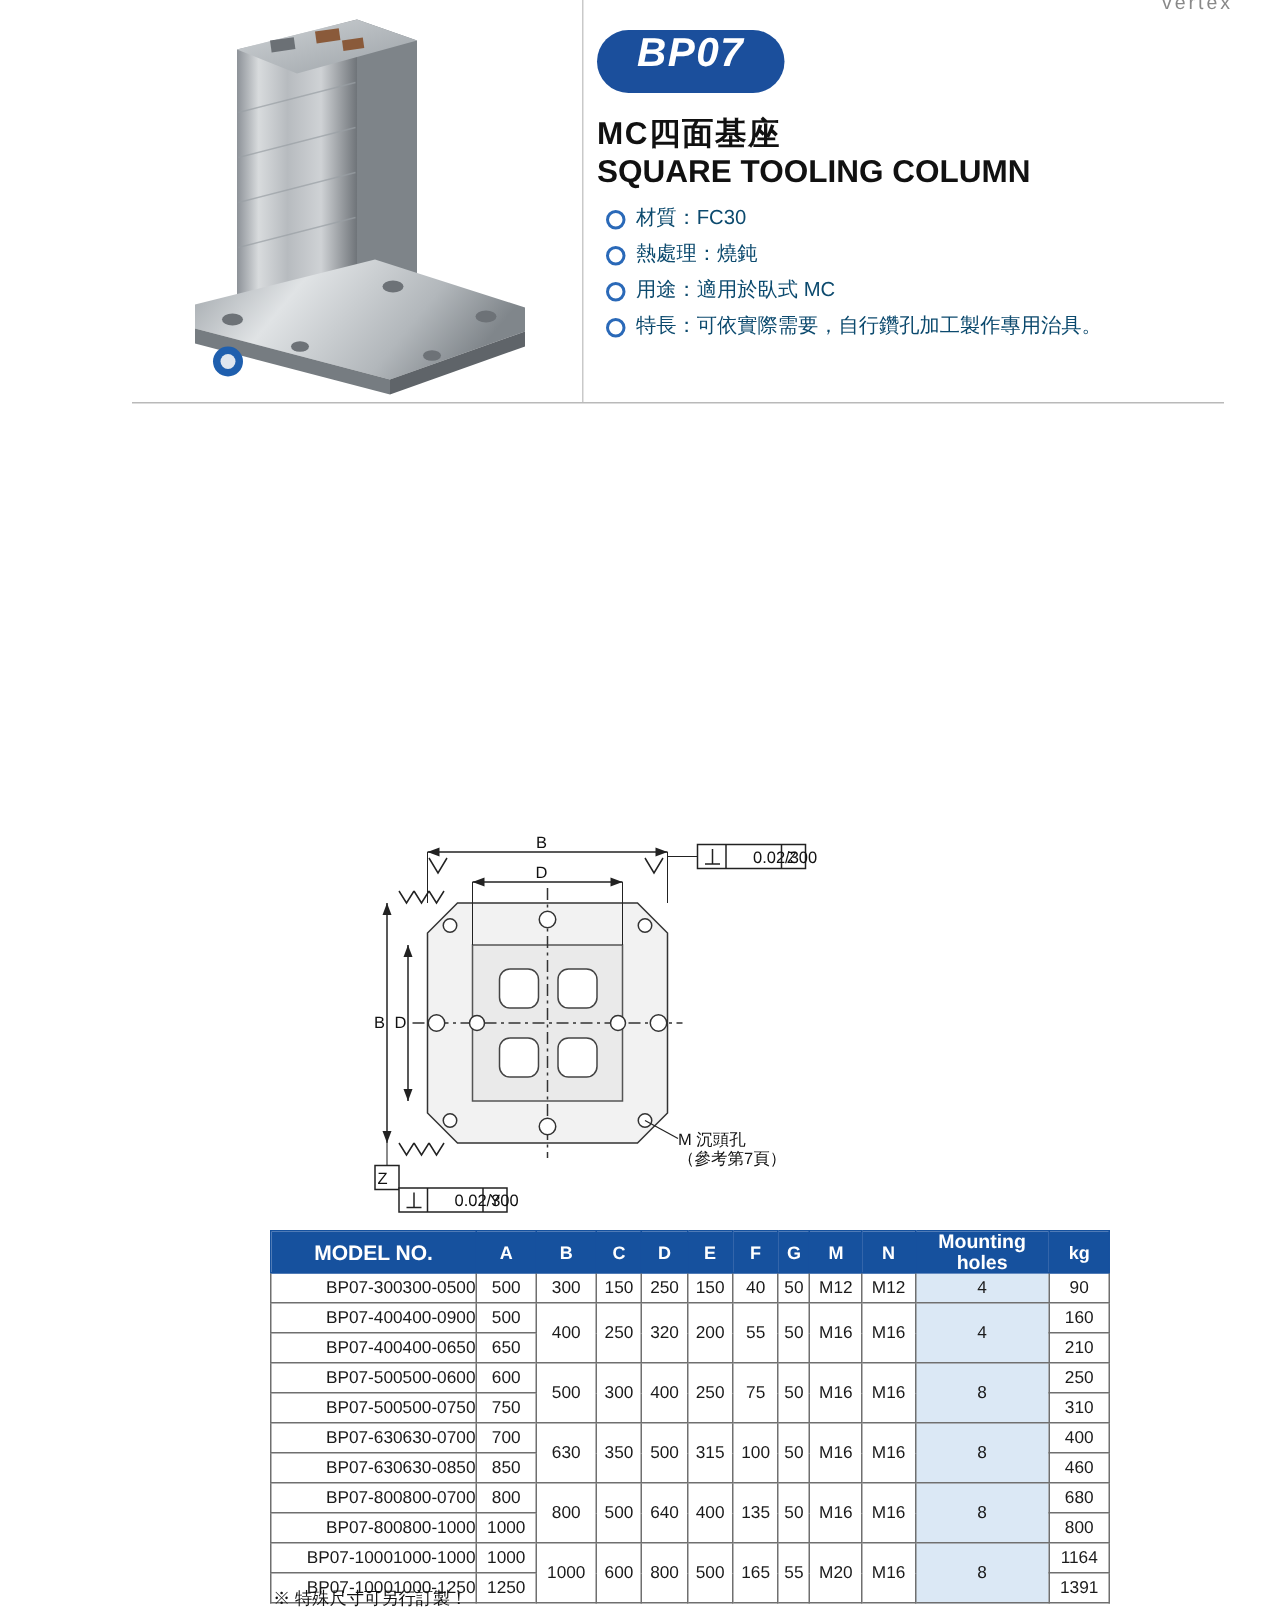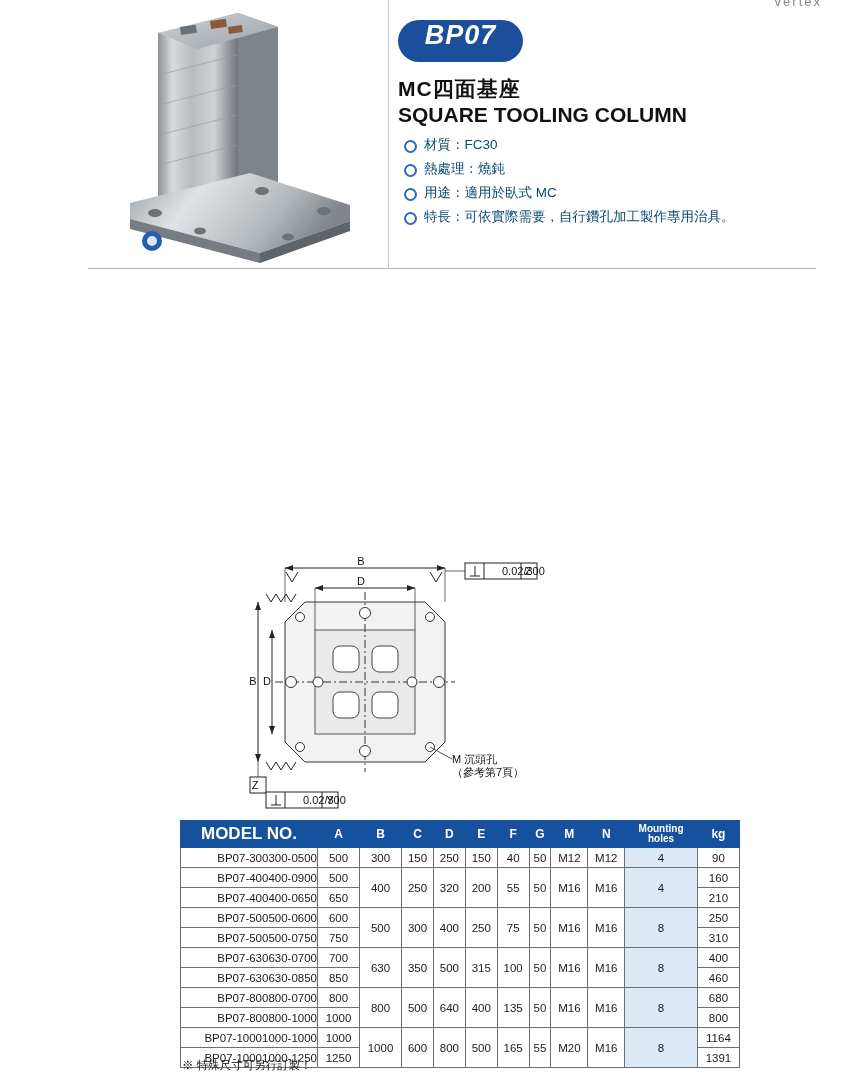--- a/index.html
+++ b/index.html
@@ -63,22 +63,22 @@
   .drawings{position:absolute;left:0;top:272px;width:850px;height:545px;}
 
   
   .table-wrap{position:absolute;left:180px;top:820px;width:560px;}
   table{border-collapse:collapse;width:560px;font-size:11.5px;}
   th,td{border:1px solid #6f6f6f;text-align:center;padding:0;height:19px;}
   thead th{
     background:#16519e;color:#fff;font-weight:bold;font-size:12px;height:26px;
     border:1px solid #16519e;
   }
-  thead th.model{width:130px;font-size:17px;}
-  thead th.mount{font-size:10px;line-height:1.05;}
+  thead th.model{width:130px;font-size:14px;}
+  thead th.mount{font-size:13px;line-height:1.05;}
   td.model{text-align:right;padding-left:6px;width:130px;font-size:11.5px;}
   td.shade{background:#dbe8f5;}
   .note{
     position:absolute;left:182px;top:1058px;font-size:11.5px;color:#111;
   }
 </style>
 </head>
 <body>
 
 <div class="page">

